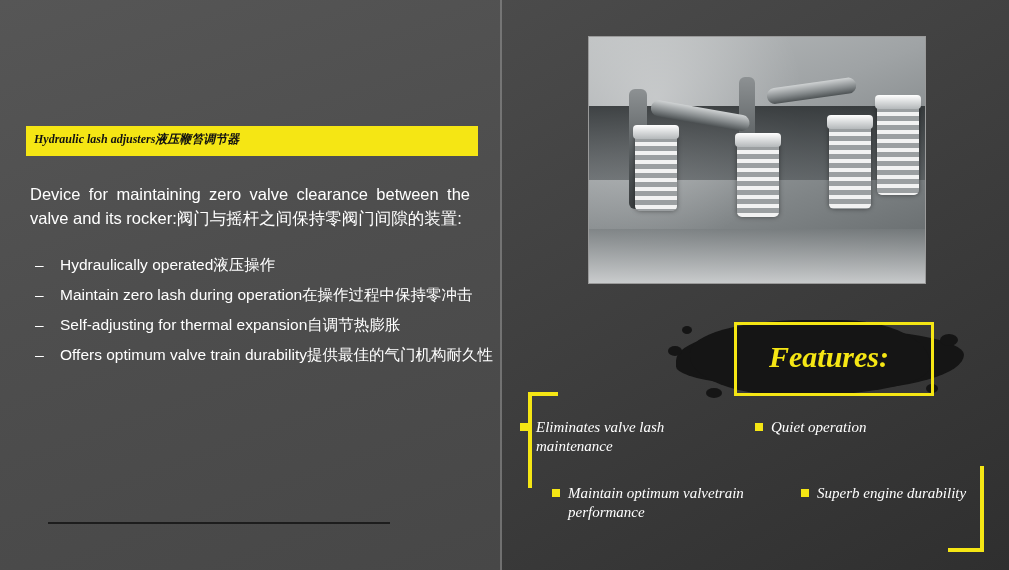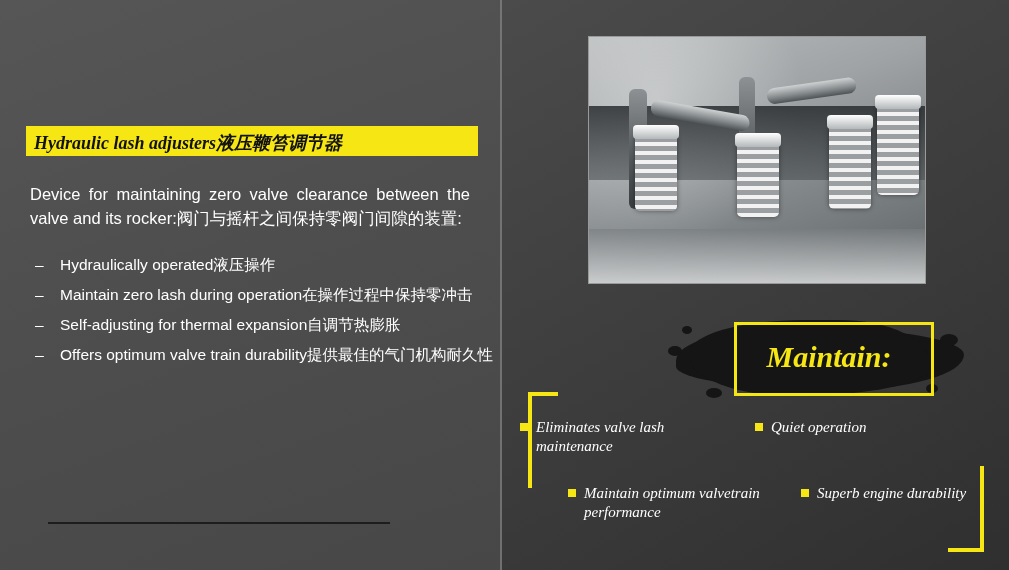--- a/index.html
+++ b/index.html
@@ -53,21 +53,21 @@
     left: 26px; top: 126px;
     width: 452px; height: 30px;
     background: #f5e614;
   }
   .subtitle-text {
     position: absolute;
     left: 34px; top: 131px;
     font-family: "Liberation Serif", serif;
     font-style: italic;
     font-weight: 700;
-    font-size: 18px;
+    font-size: 12px;
     color: #111111;
     white-space: nowrap;
   }
 
   
   .body-para {
     position: absolute;
     left: 30px; top: 182px;
     width: 440px;
     color: #ffffff;
@@ -235,21 +235,21 @@
     line-height: 19px;
   }
   .benefit-item .sq {
     position: absolute;
     left: -16px; top: 5px;
     width: 8px; height: 8px;
     background: #f5e614;
   }
   .b1 { left: 536px; top: 418px; width: 200px; }
   .b2 { left: 771px; top: 418px; width: 180px; }
-  .b3 { left: 584px; top: 484px; width: 210px; }
+  .b3 { left: 568px; top: 484px; width: 210px; }
   .b4 { left: 806px; top: 484px; width: 170px; margin-left: 11px; }
 </style>
 </head>
 <body>
 
 <div class="slide">
 
   <div class="left-panel"></div>
   <div class="panel-divider"></div>
   <div class="right-panel"></div>
@@ -306,21 +306,21 @@
   <div class="splash">
     <div class="splash-blob"></div>
     <div class="splash-blob2"></div>
     <div class="splash-fleck" style="left:-8px; top:28px; width:14px; height:10px;"></div>
     <div class="splash-fleck" style="left:6px; top:8px; width:10px; height:8px;"></div>
     <div class="splash-fleck" style="left:264px; top:16px; width:18px; height:12px;"></div>
     <div class="splash-fleck" style="left:250px; top:66px; width:12px; height:9px;"></div>
     <div class="splash-fleck" style="left:30px; top:70px; width:16px; height:10px;"></div>
     <div class="benefit-box"></div>
   </div>
-  <div class="benefit-text">Maintain:</div>
+  <div class="benefit-text">Features:</div>
 
   <div class="bracket-left"></div>
   <div class="bracket-right"></div>
 
   <div class="benefit-item b1">
     <span class="sq"></span>
     <span>Eliminates valve lash maintenance</span>
   </div>
   <div class="benefit-item b2">
     <span class="sq"></span>

